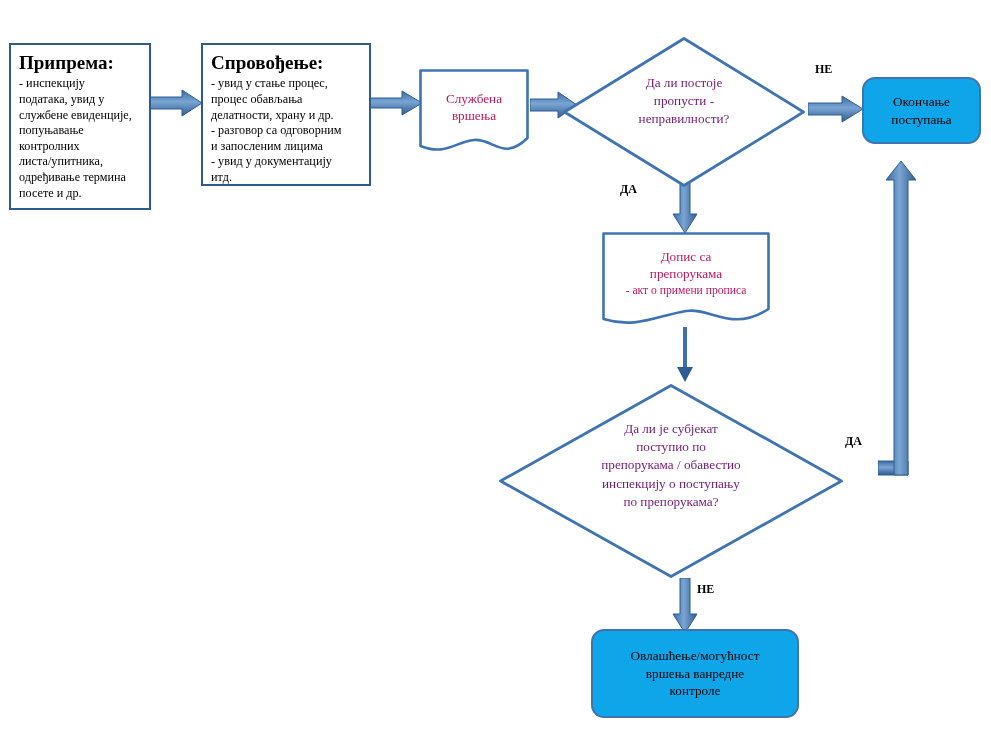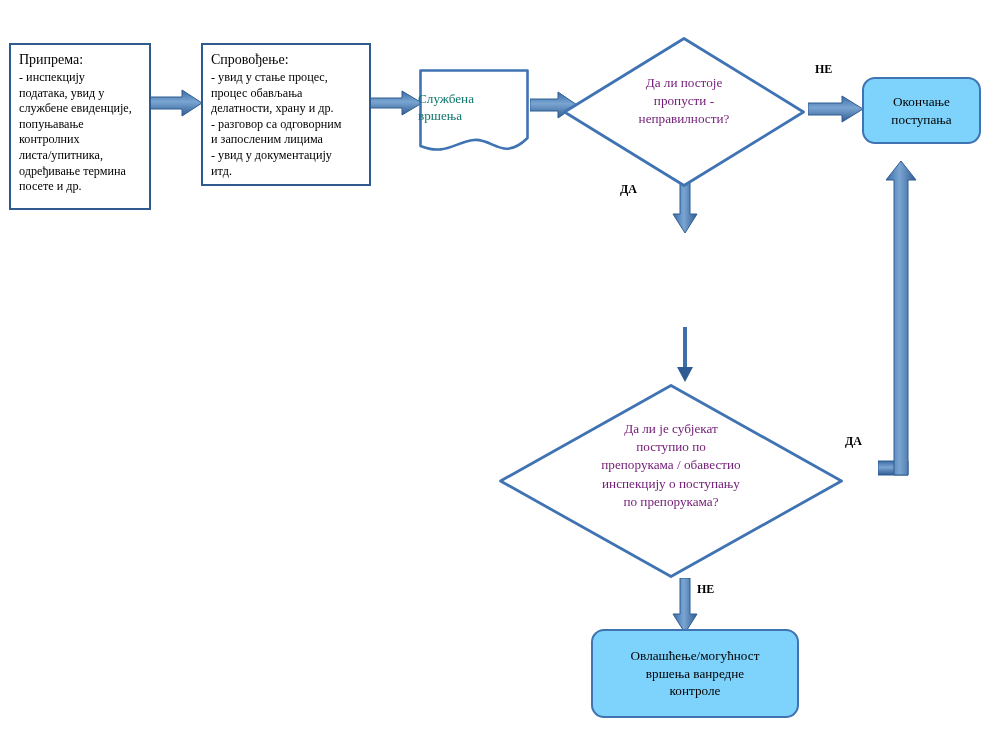--- a/index.html
+++ b/index.html
@@ -28,34 +28,34 @@
   .proc-box {
     border: 2px solid #2e5a8e;
     background: #ffffff;
     padding: 6px 8px 6px 8px;
     font-size: 12.2px;
     line-height: 1.28;
     color: #000000;
     text-align: left;
   }
   .proc-box .hdr {
-    font-weight: normal;
-    font-size: 14px;
+    font-weight: bold;
+    font-size: 19px;
     display: block;
     margin-bottom: 1px;
   }
   .proc-box .ln {
     display: block;
   }
 
   
   .round-box {
     border: 2.5px solid #3f73b2;
     border-radius: 13px;
-    background: #7dd3fc;
+    background: #0ea5e9;
     display: flex;
     align-items: center;
     justify-content: center;
     text-align: center;
     font-size: 13.2px;
     line-height: 1.32;
     color: #000000;
   }
 
   
@@ -64,22 +64,22 @@
   }
   .doc-shape svg {
     position: absolute;
     inset: 0;
     display: block;
   }
   .doc-shape .doc-text {
     position: absolute;
     left: 0;
     right: 0;
-    text-align: left;
-    color: #0f766e;
+    text-align: center;
+    color: #be185d;
     line-height: 1.32;
   }
   .doc-shape .doc-sub {
     display: block;
     font-size: 11.6px;
     line-height: 1.3;
   }
 
   
   .diamond {
@@ -243,20 +243,30 @@
     </div>
   </div>
 
   <div class="node round-box" style="left:862px; top:77px; width:119px; height:67px;">
     <div>
       <span>Окончање</span><br>
       <span>поступања</span>
     </div>
   </div>
 
+  <div class="doc-shape" style="left:601px; top:231px; width:170px; height:102px;">
+    <svg width="170" height="102" viewBox="0 0 170 102" preserveAspectRatio="none">
+      <path d="M2.5,2.5 L167.5,2.5 L167.5,78 C130,102 110,76 85,80 C55,85 35,98 2.5,88 Z" fill="#ffffff" stroke="#3f73b2" stroke-width="2.6" stroke-linejoin="round"></path>
+    </svg>
+    <div class="doc-text" style="top:17px; font-size:13.2px;">
+      <span>Допис са</span><br>
+      <span>препорукама</span>
+      <span class="doc-sub">- акт о примени прописа</span>
+    </div>
+  </div>
 
   <div class="diamond" style="left:498px; top:383px; width:346px; height:196px;">
     <svg width="346" height="196" viewBox="0 0 346 196" preserveAspectRatio="none">
       <polygon points="173,2.5 343.5,98 173,193.5 2.5,98" fill="#ffffff" stroke="#3f73b2" stroke-width="2.8" stroke-linejoin="round"></polygon>
     </svg>
     <div class="dia-text" style="top:37px;">
       <span>Да ли је субјекат</span><br>
       <span>поступио по</span><br>
       <span>препорукама / обавестио</span><br>
       <span>инспекцију о поступању</span><br>

